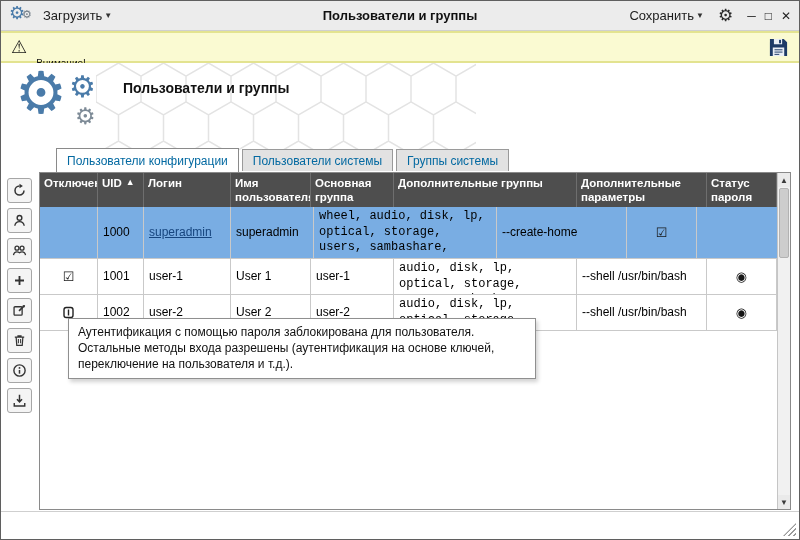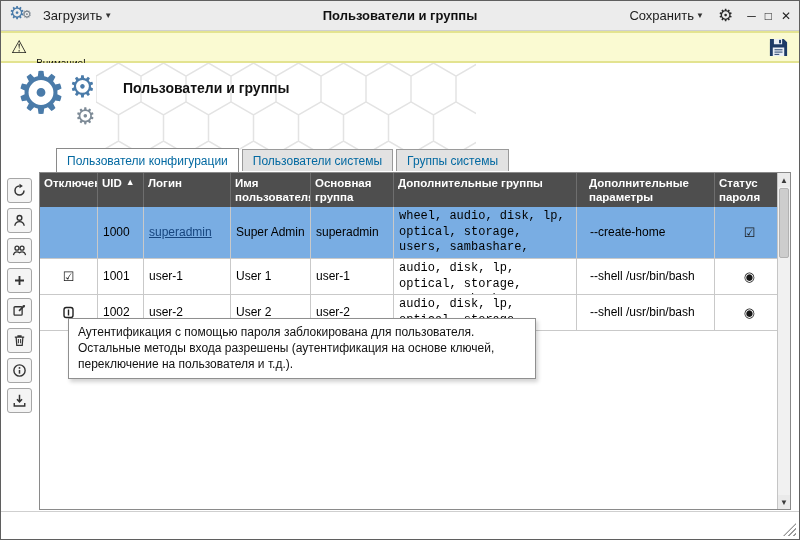--- a/index.html
+++ b/index.html
@@ -74,21 +74,21 @@
   .th { border-right: 1px solid #6e6e6e; padding: 3px 4px; line-height: 1.25;
         overflow: hidden; display: flex; align-items: flex-start; gap: 4px; }
   .th .sort { font-size: 9px; margin-top: 1px; }
   .row { display: flex; border-bottom: 1px solid #c9c9c9; font-size: 12px; background: #fff; cursor: default; }
   .row.selected { background: #79ade3; }
   .cell { border-right: 1px solid #c9c9c9; padding: 2px 5px; overflow: hidden;
           display: flex; align-items: center; line-height: 1.3; }
   .cell.top { align-items: flex-start; font-family: Liberation Mono, monospace; }
   .cell.ctr { justify-content: center; }
   .c0 { width: 58px; } .c1 { width: 46px; } .c2 { width: 87px; } .c3 { width: 80px; }
-  .c4 { width: 83px; } .c5 { width: 183px; } .c6 { width: 130px; margin-left: 8px; } .c7 { width: 70px; }
+  .c4 { width: 83px; } .c5 { width: 183px; } .c6 { width: 130px; } .c7 { width: 70px; }
   .h52 { height: 52px; } .h36 { height: 36px; }
   .login-link { color: #16457e; text-decoration: underline; cursor: pointer; }
   .glyph { font-size: 13px; color: #161616; line-height: 1; }
 
   
   .tooltip { position: absolute; left: 28px; top: 145px; width: 468px; z-index: 6;
              background: #fff; border: 1px solid #8f8f8f; padding: 5px 9px;
              font-size: 12px; line-height: 1.35; color: #111;
              box-shadow: 2px 3px 4px rgba(0,0,0,.18); }
 
@@ -260,21 +260,20 @@
             <span>Статус пароля</span>
           </div>
       </div>
 
       <div class="row selected h52">
         <div class="cell c0 ctr"></div>
         <div class="cell c1">1000</div>
         <div class="cell c2">
             <span class="login-link">superadmin</span>
           </div>
-        <div class="cell c3">Super Admin</div>
         <div class="cell c4">superadmin</div>
         <div class="cell c5 top">wheel, audio, disk, lp, optical, storage, users, sambashare, scanner</div>
         <div class="cell c6">--create-home</div>
         <div class="cell c7 ctr">
             <span class="glyph">☑</span>
           </div>
       </div>
 
       <div class="row h36">
         <div class="cell c0 ctr">

